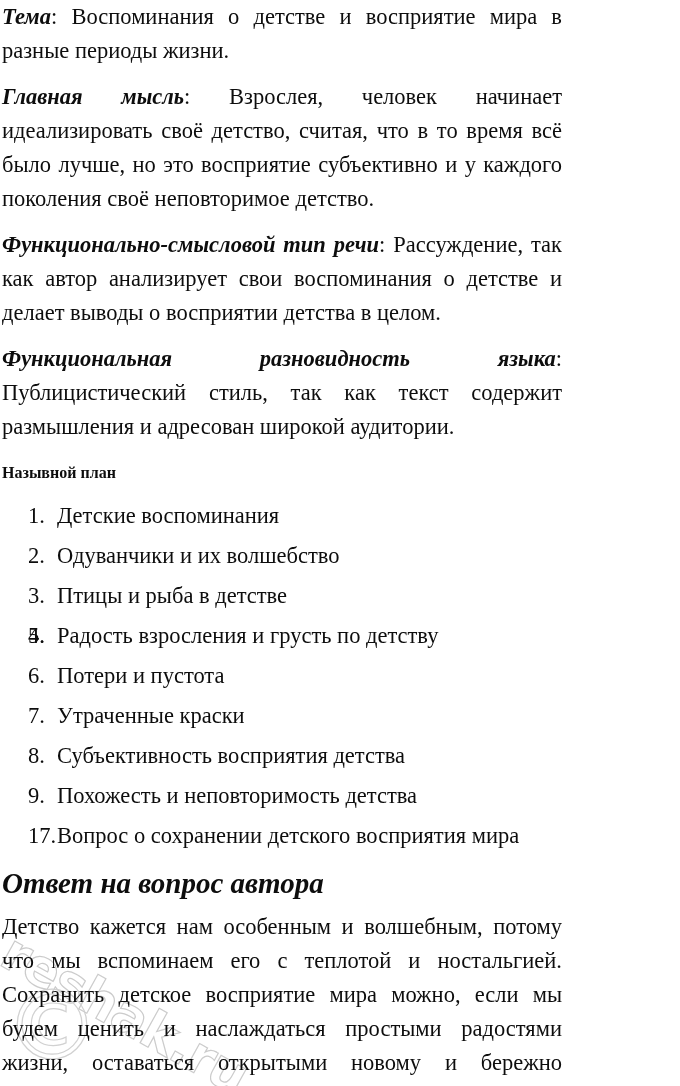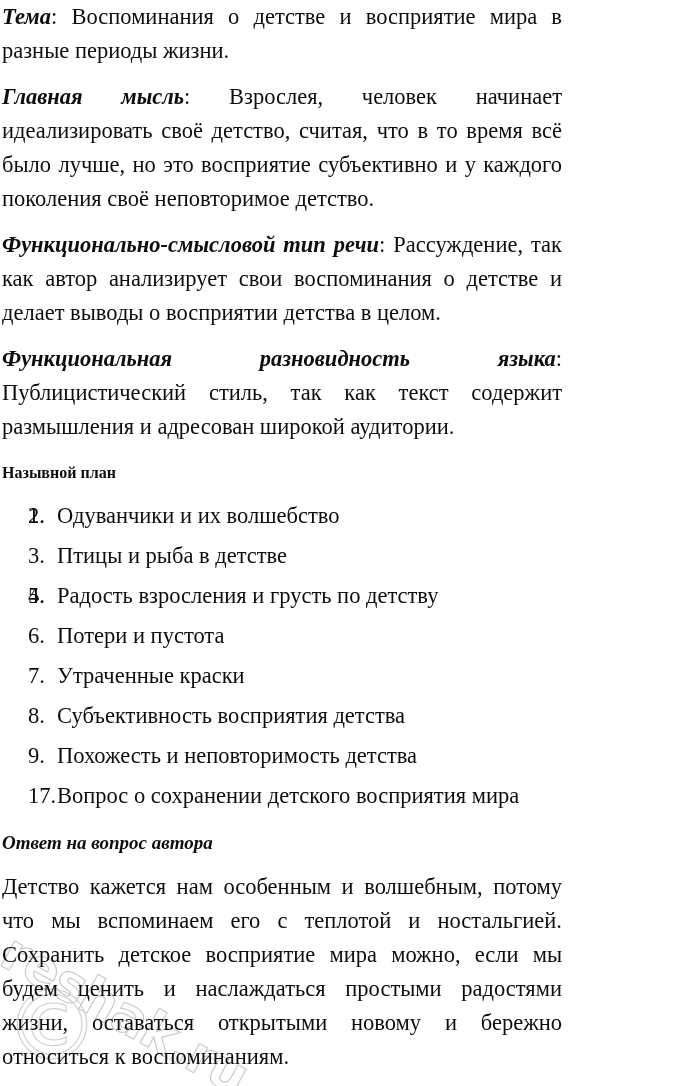--- a/index.html
+++ b/index.html
@@ -82,21 +82,21 @@
   .heading-plain {
     margin: 4px 0 6px 0;
     font-size: 16px;
     line-height: 34px;
     font-weight: 700;
     font-style: normal;
     text-align: left;
   }
   .heading-italic {
     margin: 10px 0 10px 0;
-    font-size: 19px;
+    font-size: 29px;
     line-height: 34px;
     font-weight: 700;
     font-style: italic;
     text-align: left;
   }
 
   
   .plan-list {
     list-style: none;
     margin: 0 0 6px 0;
@@ -145,20 +145,21 @@
 
   <p class="para">
     <span class="label">Функциональная разновидность языка</span><span>: </span><span>Публицистический стиль, так как текст содержит размышления и адресован широкой аудитории.</span>
   </p>
 
   <h2 class="heading-plain">Назывной план</h2>
 
   <ol class="plan-list">
     <li class="plan-item">
       <span class="plan-num">1.</span>
+      <span>Детские воспоминания</span>
     </li>
     <li class="plan-item">
       <span class="plan-num">2.</span>
       <span>Одуванчики и их волшебство</span>
     </li>
     <li class="plan-item">
       <span class="plan-num">3.</span>
       <span>Птицы и рыба в детстве</span>
     </li>
     <li class="plan-item">

